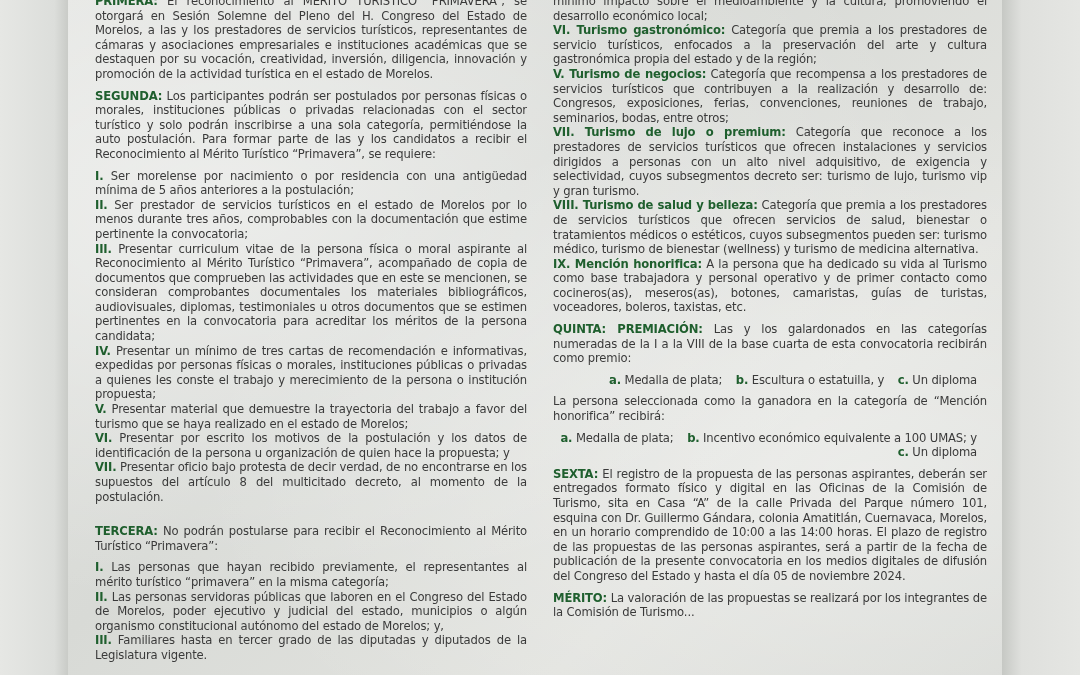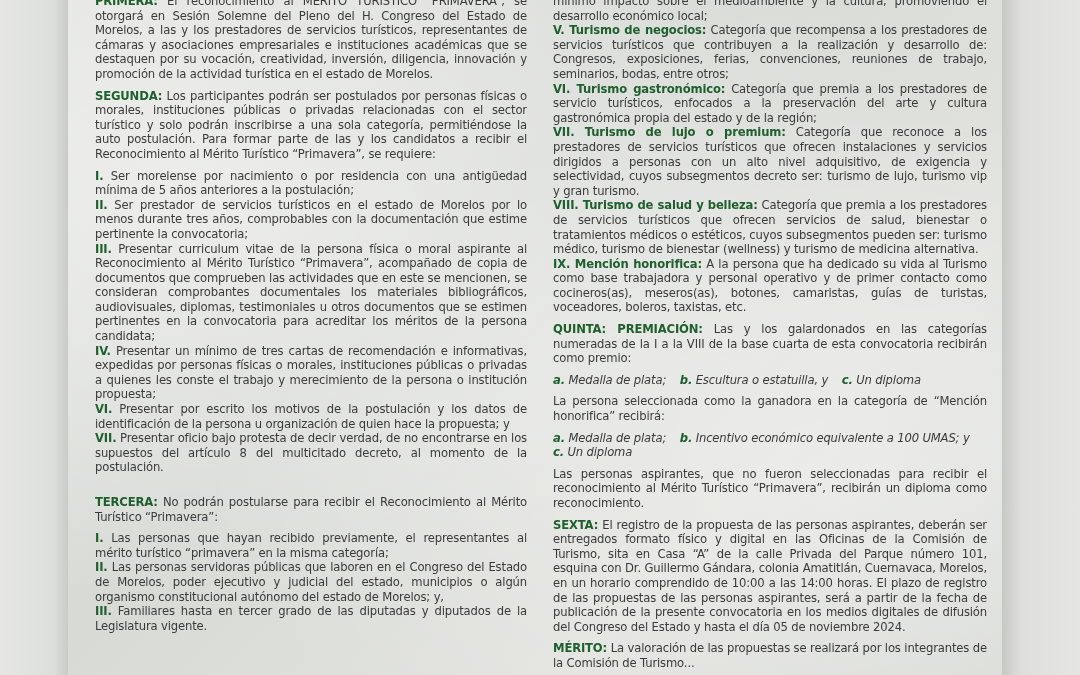--- a/index.html
+++ b/index.html
@@ -30,21 +30,21 @@
     font-size: 11.6px;
     line-height: 14.6px;
     text-align: justify;
     letter-spacing: -0.15px;
   }
   .col-left { left: 95px; width: 432px; }
   .col-right { left: 553px; width: 434px; }
   .para { margin: 0 0 7px 0; }
   .item { margin: 0; }
   .lbl { color: #1f5f2e; font-weight: bold; }
-  .prize-line { margin: 0 0 7px 0; text-align: left; font-style: italic; }
+  .prize-line { margin: 0 0 7px 0; text-align: right; }
   .prize-line .p { margin-right: 10px; }
 </style>
 </head>
 <body>
 
 <div class="paper-bg"></div>
 <div class="side-left"></div>
 <div class="side-right"></div>
 
 <div class="col col-left">
@@ -53,59 +53,59 @@
   </p>
 
   <p class="para">
     <span class="lbl">SEGUNDA:</span><span> Los participantes podrán ser postulados por personas físicas o morales, instituciones públicas o privadas relacionadas con el sector turístico y solo podrán inscribirse a una sola categoría, permitiéndose la auto postulación. Para formar parte de las y los candidatos a recibir el Reconocimiento al Mérito Turístico “Primavera”, se requiere:</span>
   </p>
   <div style="margin-bottom:20px;">
     <p class="item"><span class="lbl">I.</span><span> Ser morelense por nacimiento o por residencia con una antigüedad mínima de 5 años anteriores a la postulación;</span></p>
     <p class="item"><span class="lbl">II.</span><span> Ser prestador de servicios turísticos en el estado de Morelos por lo menos durante tres años, comprobables con la documentación que estime pertinente la convocatoria;</span></p>
     <p class="item"><span class="lbl">III.</span><span> Presentar curriculum vitae de la persona física o moral aspirante al Reconocimiento al Mérito Turístico “Primavera”, acompañado de copia de documentos que comprueben las actividades que en este se mencionen, se consideran comprobantes documentales los materiales bibliográficos, audiovisuales, diplomas, testimoniales u otros documentos que se estimen pertinentes en la convocatoria para acreditar los méritos de la persona candidata;</span></p>
     <p class="item"><span class="lbl">IV.</span><span> Presentar un mínimo de tres cartas de recomendación e informativas, expedidas por personas físicas o morales, instituciones públicas o privadas a quienes les conste el trabajo y merecimiento de la persona o institución propuesta;</span></p>
+    <p class="item"><span class="lbl">V.</span><span> Presentar material que demuestre la trayectoria del trabajo a favor del turismo que se haya realizado en el estado de Morelos;</span></p>
     <p class="item"><span class="lbl">VI.</span><span> Presentar por escrito los motivos de la postulación y los datos de identificación de la persona u organización de quien hace la propuesta; y</span></p>
     <p class="item"><span class="lbl">VII.</span><span> Presentar oficio bajo protesta de decir verdad, de no encontrarse en los supuestos del artículo 8 del multicitado decreto, al momento de la postulación.</span></p>
   </div>
 
   <p class="para">
     <span class="lbl">TERCERA:</span><span> No podrán postularse para recibir el Reconocimiento al Mérito Turístico “Primavera”:</span>
   </p>
   <div>
     <p class="item"><span class="lbl">I.</span><span> Las personas que hayan recibido previamente, el representantes al mérito turístico “primavera” en la misma categoría;</span></p>
     <p class="item"><span class="lbl">II.</span><span> Las personas servidoras públicas que laboren en el Congreso del Estado de Morelos, poder ejecutivo y judicial del estado, municipios o algún organismo constitucional autónomo del estado de Morelos; y,</span></p>
     <p class="item"><span class="lbl">III.</span><span> Familiares hasta en tercer grado de las diputadas y diputados de la Legislatura vigente.</span></p>
   </div>
 </div>
 
 <div class="col col-right">
   <div style="margin-bottom:7px;">
     <p class="item">mínimo impacto sobre el medioambiente y la cultura, promoviendo el desarrollo económico local;</p>
+    <p class="item"><span class="lbl">VI. Turismo gastronómico:</span><span> Categoría que premia a los prestadores de servicio turísticos, enfocados a la preservación del arte y cultura gastronómica propia del estado y de la región;</span></p>
     <p class="item"><span class="lbl">V. Turismo de negocios:</span><span> Categoría que recompensa a los prestadores de servicios turísticos que contribuyen a la realización y desarrollo de: Congresos, exposiciones, ferias, convenciones, reuniones de trabajo, seminarios, bodas, entre otros;</span></p>
-    <p class="item"><span class="lbl">VI. Turismo gastronómico:</span><span> Categoría que premia a los prestadores de servicio turísticos, enfocados a la preservación del arte y cultura gastronómica propia del estado y de la región;</span></p>
     <p class="item"><span class="lbl">VII. Turismo de lujo o premium:</span><span> Categoría que reconoce a los prestadores de servicios turísticos que ofrecen instalaciones y servicios dirigidos a personas con un alto nivel adquisitivo, de exigencia y selectividad, cuyos subsegmentos decreto ser: turismo de lujo, turismo vip y gran turismo.</span></p>
     <p class="item"><span class="lbl">VIII. Turismo de salud y belleza:</span><span> Categoría que premia a los prestadores de servicios turísticos que ofrecen servicios de salud, bienestar o tratamientos médicos o estéticos, cuyos subsegmentos pueden ser: turismo médico, turismo de bienestar (wellness) y turismo de medicina alternativa.</span></p>
     <p class="item"><span class="lbl">IX. Mención honorifica:</span><span> A la persona que ha dedicado su vida al Turismo como base trabajadora y personal operativo y de primer contacto como cocineros(as), meseros(as), botones, camaristas, guías de turistas, voceadores, boleros, taxistas, etc.</span></p>
   </div>
 
   <p class="para">
     <span class="lbl">QUINTA: PREMIACIÓN:</span><span> Las y los galardonados en las categorías numeradas de la I a la VIII de la base cuarta de esta convocatoria recibirán como premio:</span>
   </p>
   <p class="prize-line">
     <span class="p"><span class="lbl">a.</span><span> Medalla de plata;</span></span>
     <span class="p"><span class="lbl">b.</span><span> Escultura o estatuilla, y</span></span>
     <span class="p"><span class="lbl">c.</span><span> Un diploma</span></span>
   </p>
   <p class="para">La persona seleccionada como la ganadora en la categoría de “Mención honorifica” recibirá:</p>
   <p class="prize-line">
     <span class="p"><span class="lbl">a.</span><span> Medalla de plata;</span></span>
     <span class="p"><span class="lbl">b.</span><span> Incentivo económico equivalente a 100 UMAS; y</span></span>
     <span class="p"><span class="lbl">c.</span><span> Un diploma</span></span>
   </p>
-  <p class="para">Las personas aspirantes, que no fueron seleccionadas para recibir el reconocimiento al Mérito Turístico “Primavera”, recibirán un diploma como reconocimiento.</p>
 
   <p class="para">
     <span class="lbl">SEXTA:</span><span> El registro de la propuesta de las personas aspirantes, deberán ser entregados formato físico y digital en las Oficinas de la Comisión de Turismo, sita en Casa “A” de la calle Privada del Parque número 101, esquina con Dr. Guillermo Gándara, colonia Amatitlán, Cuernavaca, Morelos, en un horario comprendido de 10:00 a las 14:00 horas. El plazo de registro de las propuestas de las personas aspirantes, será a partir de la fecha de publicación de la presente convocatoria en los medios digitales de difusión del Congreso del Estado y hasta el día 05 de noviembre 2024.</span>
   </p>
 
   <p class="para">
     <span class="lbl">MÉRITO:</span><span> La valoración de las propuestas se realizará por los integrantes de la Comisión de Turismo...</span>
   </p>
 </div>
 

